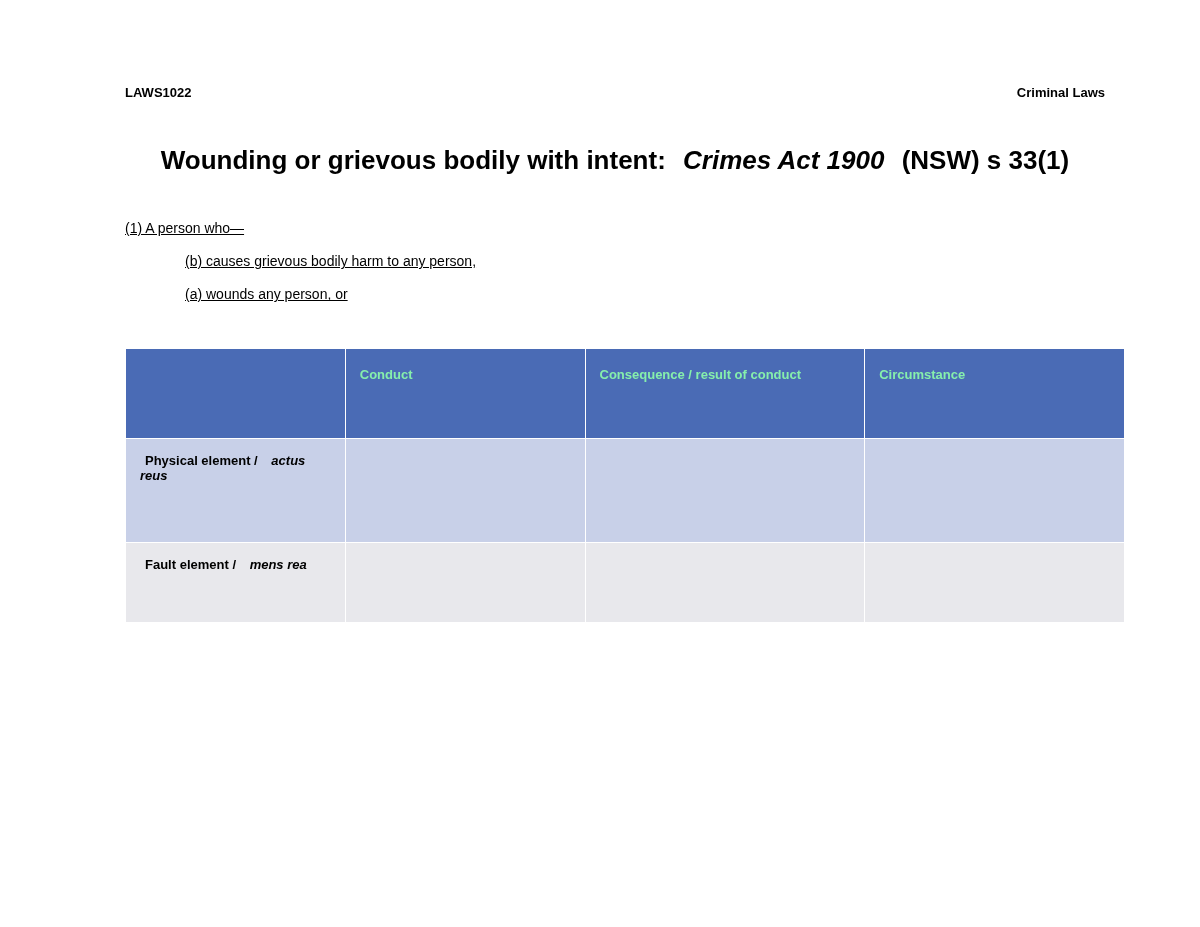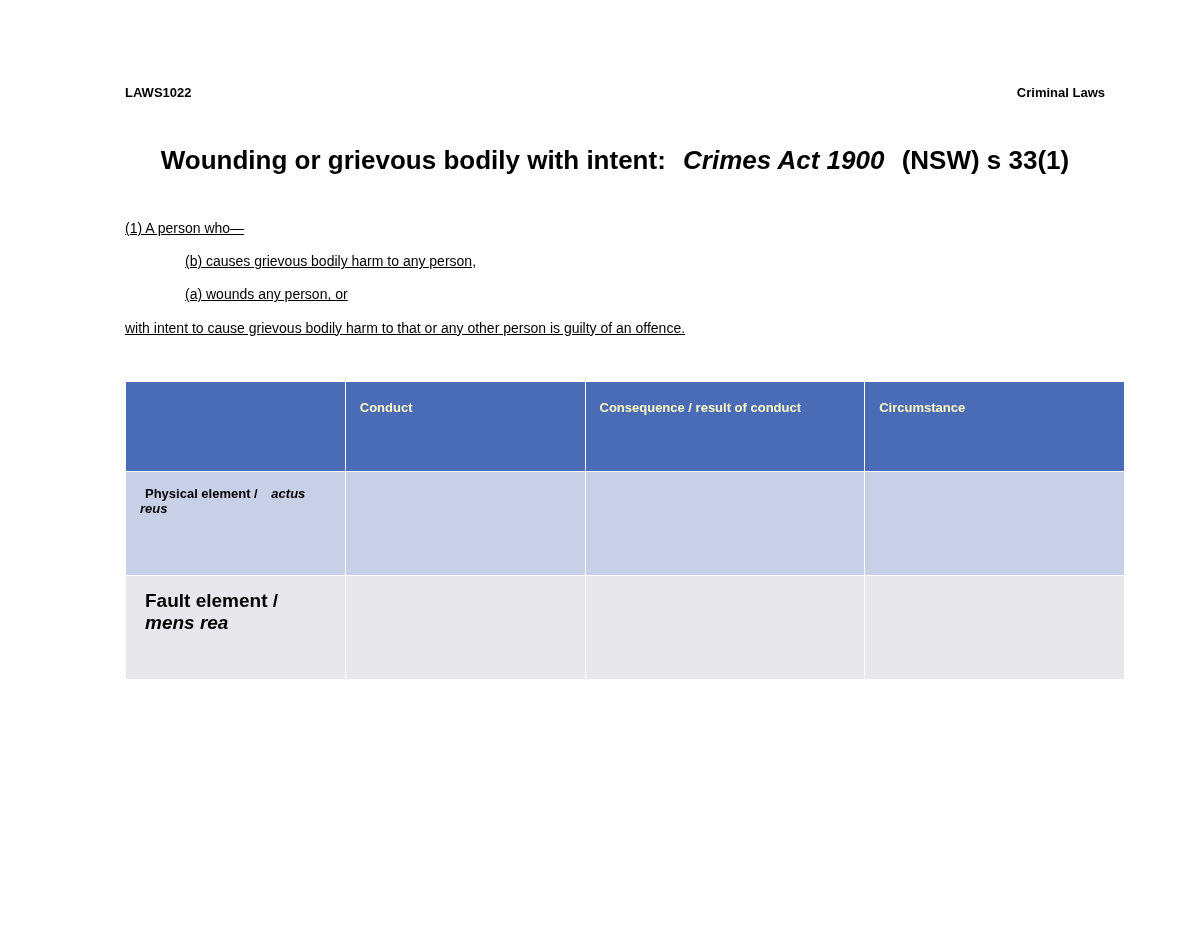--- a/index.html
+++ b/index.html
@@ -74,21 +74,21 @@
     }
 
     table {
       width: 100%;
       border-collapse: collapse;
       table-layout: fixed;
     }
 
     .header-row td {
       background-color: #4a6bb5;
-      color: #fef9c3;
+      color: #86efac;
       font-weight: bold;
       font-size: 13px;
       padding: 18px 14px;
       border: 1px solid #ffffff;
       vertical-align: top;
       height: 90px;
     }
 
     .header-row td:first-child {
       background-color: #4a6bb5;
@@ -114,22 +114,22 @@
       vertical-align: top;
       height: 104px;
       font-size: 13px;
     }
 
     .data-row-2 td {
       background-color: #e8e8ec;
       border: 1px solid #ffffff;
       padding: 14px 14px;
       vertical-align: top;
-      height: 104px;
-      font-size: 19px;
+      height: 80px;
+      font-size: 13px;
     }
 
     .row-label {
       font-weight: bold;
     }
 
     .row-label-italic {
       font-style: italic;
       font-weight: bold;
     }
@@ -147,21 +147,20 @@
   <div class="title-section">
     <h1 class="main-title">
       <span>Wounding or grievous bodily with intent: </span><span class="main-title-italic">Crimes Act 1900</span><span> (NSW) s 33(1)</span>
     </h1>
   </div>
 
   <div class="statute-text">
     <p>(1) A person who—</p>
     <p class="indent1">(b)  causes grievous bodily harm to any person,</p>
     <p class="indent1">(a)  wounds any person, or</p>
-    <p class="no-indent">with intent to cause grievous bodily harm to that or any other person is guilty of an offence.</p>
   </div>
 
   <div class="table-section">
     <table>
       <colgroup>
         <col style="width:22%">
         <col style="width:24%">
         <col style="width:28%">
         <col style="width:26%">
       </colgroup>

